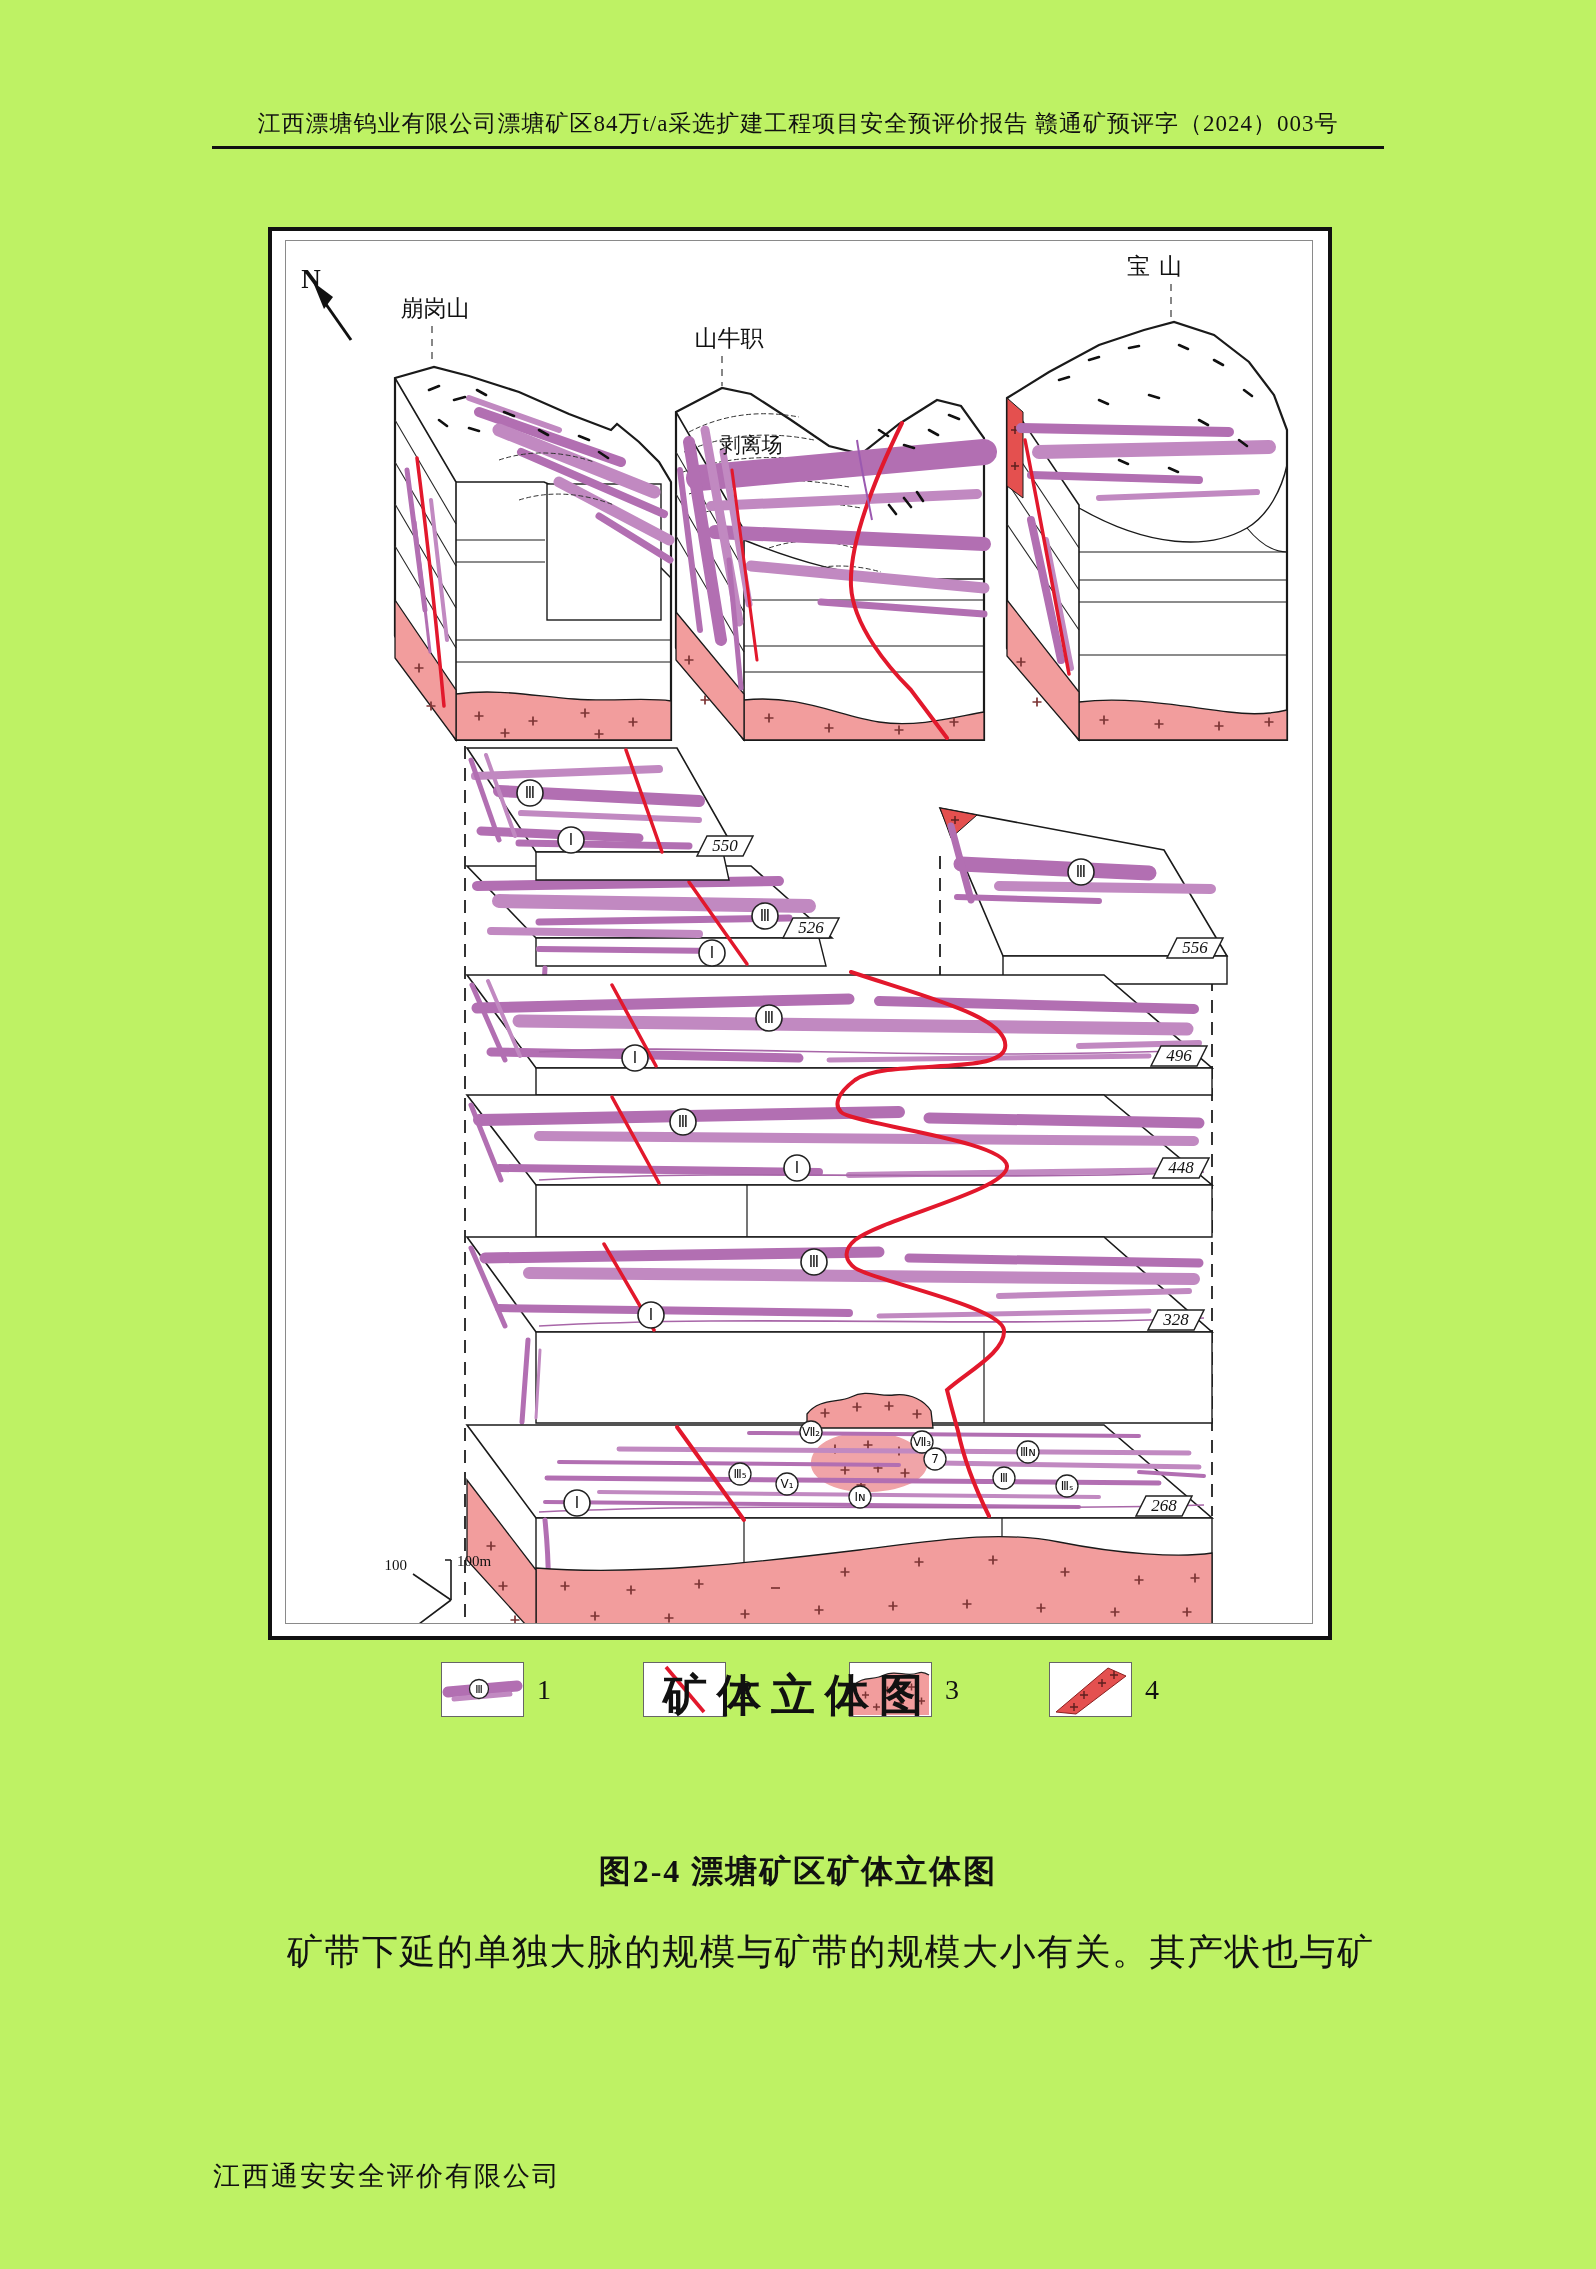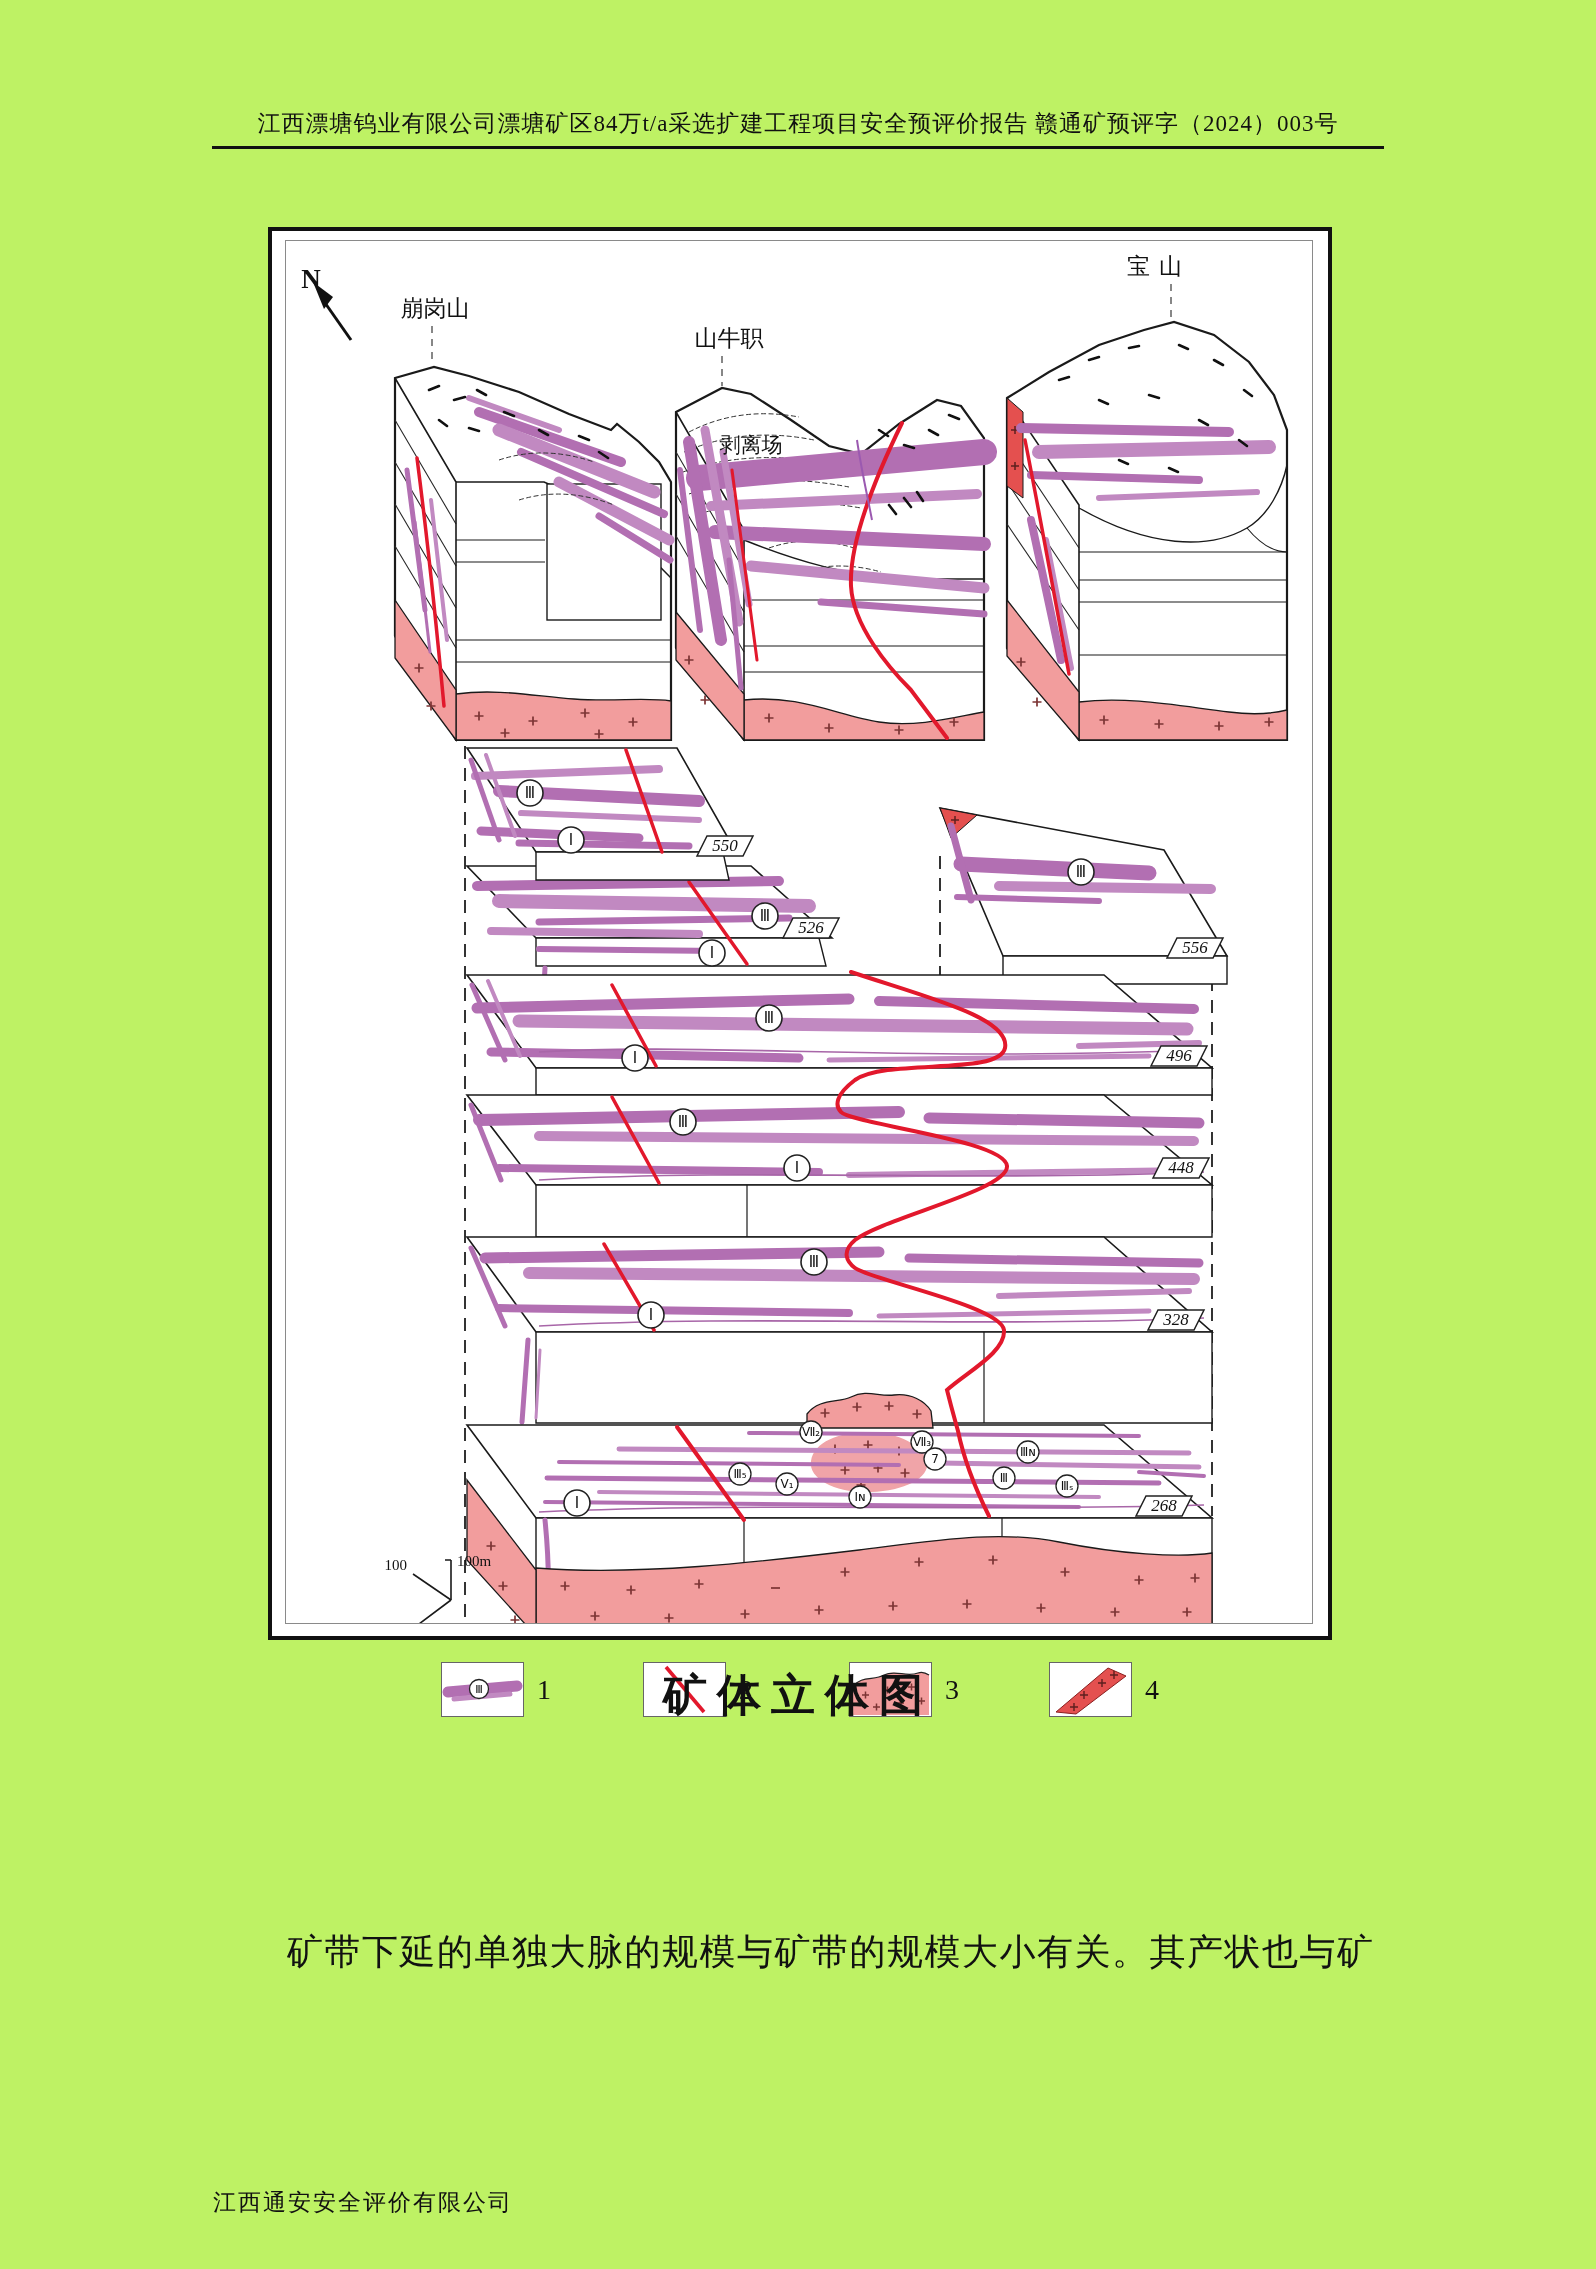--- a/index.html
+++ b/index.html
@@ -19,21 +19,21 @@
   .fig-title{position:absolute;top:1666px;left:0;width:1596px;text-align:center;
              font-size:44px;font-weight:bold;letter-spacing:10px;}
   .legend-line{position:absolute;top:1786px;left:0;width:1596px;text-align:center;
                font-size:28px;font-weight:bold;letter-spacing:3px;white-space:pre;}
   .caption{position:absolute;top:1850px;left:0;width:1596px;text-align:center;
            font-size:32px;font-weight:bold;letter-spacing:2px;}
   .para-line{position:absolute;left:213px;width:1172px;font-size:36px;letter-spacing:1.5px;white-space:nowrap;}
   .p1{top:1928px;padding-left:74px;}
   .p2{top:1996px;}
   .pageno{position:absolute;top:2083px;left:0;width:1596px;text-align:right;font-size:27px;margin-left:28px;}
-  .footer{position:absolute;top:2158px;left:213px;font-size:23px;letter-spacing:2px;margin-top:29px;}
+  .footer{position:absolute;top:2158px;left:213px;font-size:27px;letter-spacing:2px;}
 
   
   .k{stroke:#1a1a1a;fill:none;}
   .kw{stroke:#1a1a1a;fill:#ffffff;}
   .bd{stroke:#2a2a2a;stroke-width:1.1;fill:none;}
   .dash{stroke:#333;stroke-width:2;stroke-dasharray:13 9;fill:none;}
   .lead{stroke:#555;stroke-width:1.4;stroke-dasharray:7 6;fill:none;}
   .v1{stroke:#b26fb2;fill:none;stroke-linecap:round;}
   .v2{stroke:#c189c1;fill:none;stroke-linecap:round;}
   .vthin{stroke:#a866a8;fill:none;stroke-width:1.6;}
@@ -501,19 +501,20 @@
       <polygon points="6,49 58,5 76,13 26,51" fill="#e4504f" stroke="#8a1f1f" stroke-width="1"></polygon>
       <g stroke="#5d1f1f" stroke-width="1.4">
         <path d="M30,32 h8 M34,28 v8 M48,20 h8 M52,16 v8 M60,12 h8 M64,8 v8 M20,44 h8 M24,40 v8"></path>
       </g>
     </svg>
     <span class="legend-num">4</span>
   </div>
 
   <div class="fig-title">矿体立体图</div>
 
+  <div class="caption">图2-4  漂塘矿区矿体立体图</div>
 
   <div class="para-line p1">矿带下延的单独大脉的规模与矿带的规模大小有关。其产状也与矿</div>
 
   <div class="pageno">39</div>
   <div class="footer">江西通安安全评价有限公司</div>
 
 </div>
 
 </body></html>

